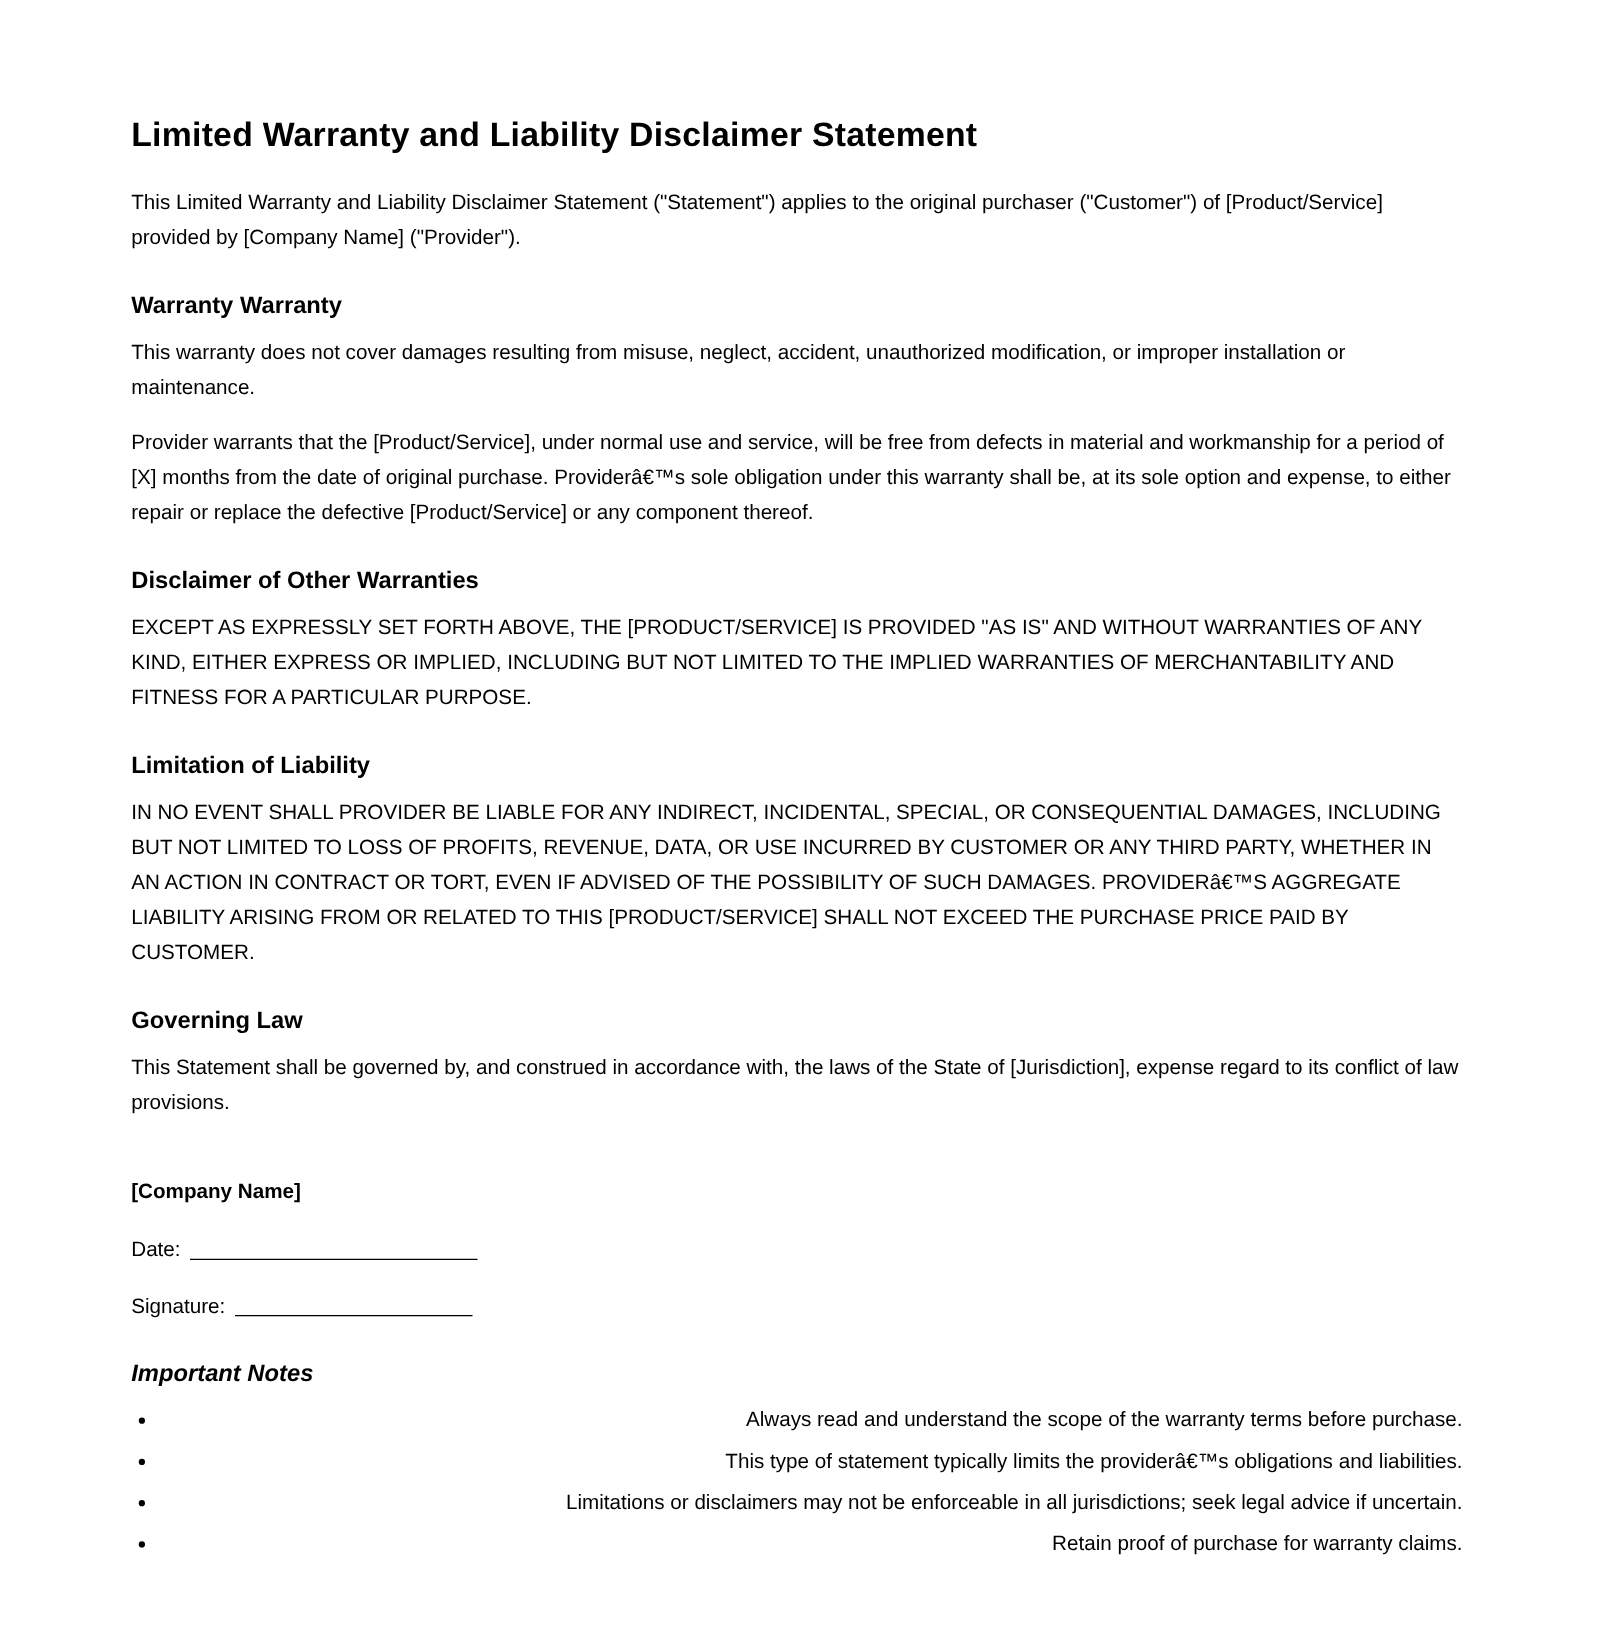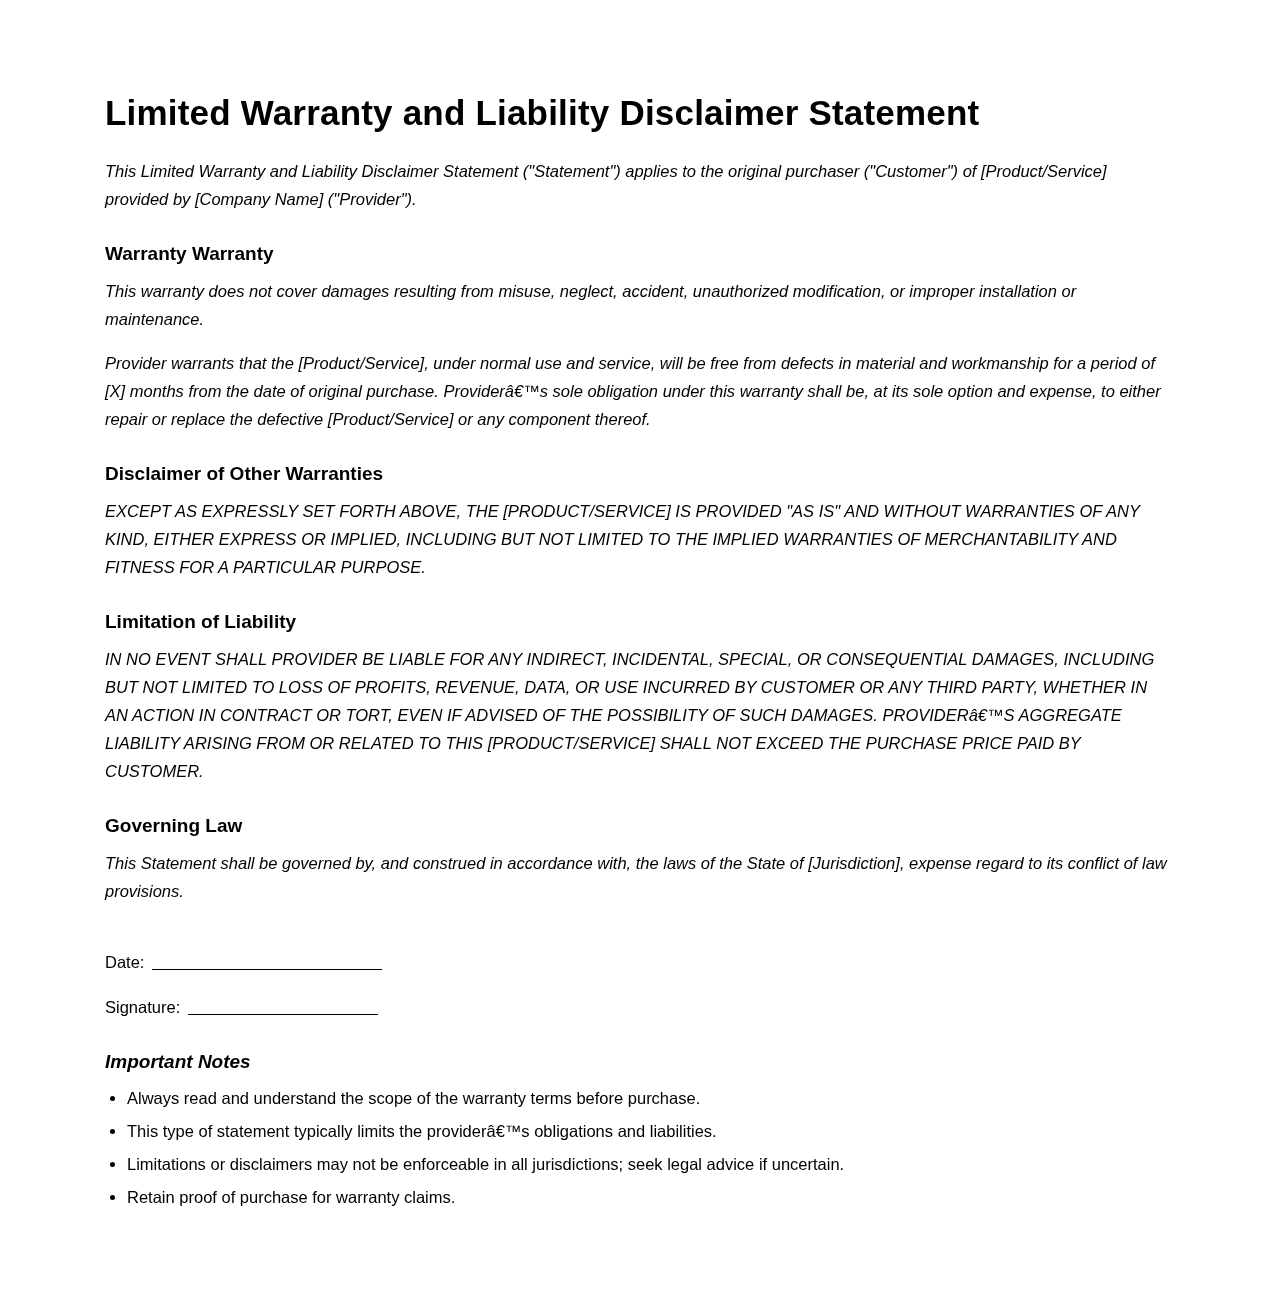--- a/index.html
+++ b/index.html
@@ -10,30 +10,29 @@
   }
   body {
     width: 1278px;
     min-height: 1300px;
     margin: 0 auto;
   }
   .page {
     padding: 93px 108px 60px 105px;
   }
   .doc-title {
-    font-size: 35px;
+    font-size: 27px;
     font-weight: bold;
     letter-spacing: 0.2px;
     margin-bottom: 24px;
   }
   .para {
     font-size: 16.5px;
     line-height: 28px;
     margin-bottom: 16px;
-    font-style: italic;
   }
   .section-heading {
     font-size: 19px;
     font-weight: bold;
     margin-top: 30px;
     margin-bottom: 12px;
   }
   .sig-block {
     margin-top: 48px;
   }
@@ -60,20 +59,21 @@
   .notes-heading {
     font-size: 19px;
     font-weight: bold;
     margin-top: 34px;
     margin-bottom: 14px;
     font-style: italic;
   }
   ul.notes-list {
     list-style: disc;
     padding-left: 22px;
+    text-align: right;
   }
   ul.notes-list li {
     font-size: 16.5px;
     line-height: 22px;
     margin-bottom: 11px;
   }
 </style>
 </head>
 <body>
 
@@ -90,20 +90,21 @@
   <h2 class="section-heading">Disclaimer of Other Warranties</h2>
   <p class="para">EXCEPT AS EXPRESSLY SET FORTH ABOVE, THE [PRODUCT/SERVICE] IS PROVIDED "AS IS" AND WITHOUT WARRANTIES OF ANY KIND, EITHER EXPRESS OR IMPLIED, INCLUDING BUT NOT LIMITED TO THE IMPLIED WARRANTIES OF MERCHANTABILITY AND FITNESS FOR A PARTICULAR PURPOSE.</p>
 
   <h2 class="section-heading">Limitation of Liability</h2>
   <p class="para">IN NO EVENT SHALL PROVIDER BE LIABLE FOR ANY INDIRECT, INCIDENTAL, SPECIAL, OR CONSEQUENTIAL DAMAGES, INCLUDING BUT NOT LIMITED TO LOSS OF PROFITS, REVENUE, DATA, OR USE INCURRED BY CUSTOMER OR ANY THIRD PARTY, WHETHER IN AN ACTION IN CONTRACT OR TORT, EVEN IF ADVISED OF THE POSSIBILITY OF SUCH DAMAGES. PROVIDERâ€™S AGGREGATE LIABILITY ARISING FROM OR RELATED TO THIS [PRODUCT/SERVICE] SHALL NOT EXCEED THE PURCHASE PRICE PAID BY CUSTOMER.</p>
 
   <h2 class="section-heading">Governing Law</h2>
   <p class="para">This Statement shall be governed by, and construed in accordance with, the laws of the State of [Jurisdiction], expense regard to its conflict of law provisions.</p>
 
   <div class="sig-block">
+    <div class="company-name">[Company Name]</div>
 
     <div class="sig-row">
       <span class="sig-label">Date:</span>
       <span class="sig-line date"></span>
     </div>
 
     <div class="sig-row">
       <span class="sig-label">Signature:</span>
       <span class="sig-line signature"></span>
     </div>

